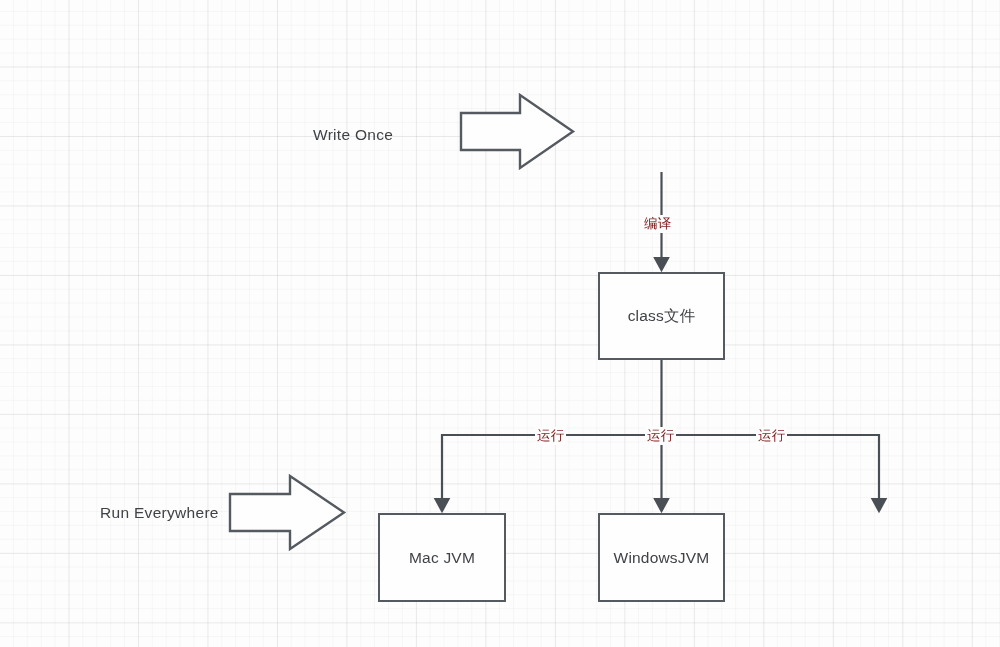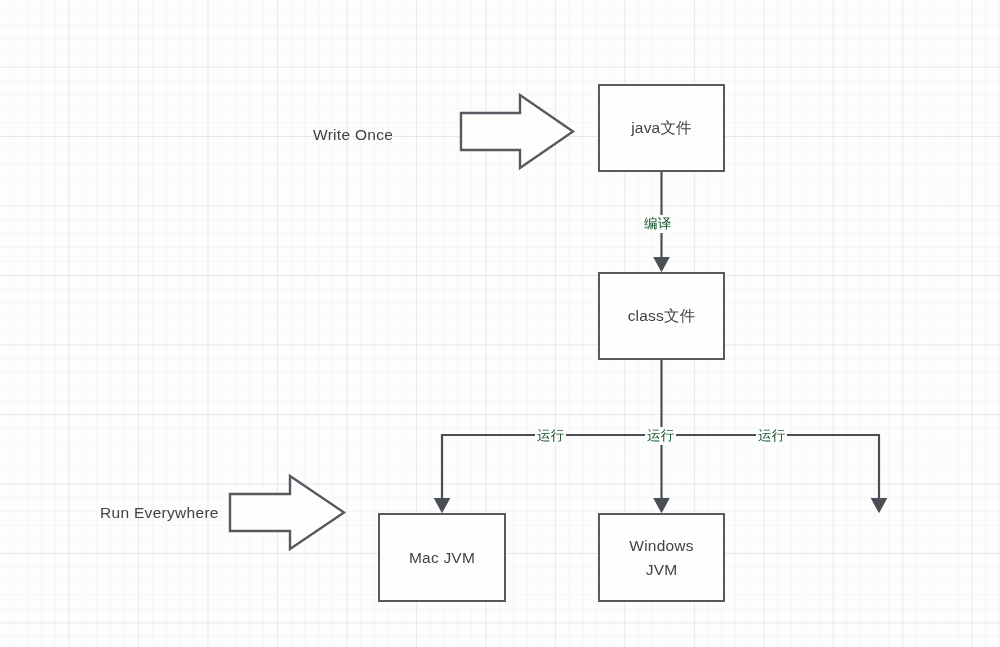--- a/index.html
+++ b/index.html
@@ -50,21 +50,21 @@
   }
   .plain-label {
     position: absolute;
     color: #3f4246;
     font-size: 15.5px;
     letter-spacing: 0.3px;
     white-space: nowrap;
   }
   .edge-label {
     position: absolute;
-    color: #14532d;
+    color: #7f1d1d;
     font-size: 13.5px;
     letter-spacing: 0.2px;
     white-space: nowrap;
     background: #fdfdfd;
     padding: 0 2px;
   }
 </style>
 </head>
 <body>
 
@@ -91,27 +91,26 @@
 
     <line x1="661.5" y1="435" x2="661.5" y2="505" stroke="#4a4f55" stroke-width="2.2" marker-end="url(#arrowhead)"></line>
 
     <line x1="879" y1="434" x2="879" y2="505" stroke="#4a4f55" stroke-width="2.2" marker-end="url(#arrowhead)"></line>
   </svg>
 
   <div class="plain-label" style="left:313px; top:126px;">Write Once</div>
 
   <div class="plain-label" style="left:80px; top:504px;margin-left:20px;">Run Everywhere</div>
 
-  <div class="node-box" style="left:598px; top:84px; width:127px; height:88px;">java文件</div>
 
   <div class="node-box" style="left:378px; top:513px; width:128px; height:89px;">Mac JVM</div>
 
   <div class="node-box" style="left:598px; top:272px; width:127px; height:88px;">class文件</div>
 
-  <div class="node-box" style="left:598px; top:513px; width:127px; height:89px; flex-direction:column;">
+  <div class="node-box" style="left:598px; top:513px; width:127px; height:89px; flex-direction:row;">
     <span>Windows</span>
     <span>JVM</span>
   </div>
 
 
   <div class="edge-label" style="left:642px; top:215px;">编译</div>
 
   <div class="edge-label" style="left:535px; top:427px;">运行</div>
 
   <div class="edge-label" style="left:645px; top:427px;">运行</div>

